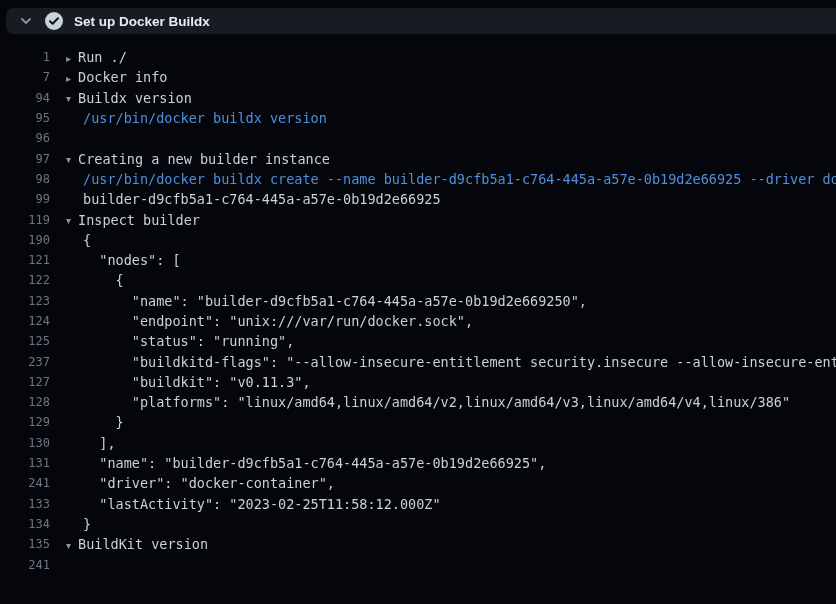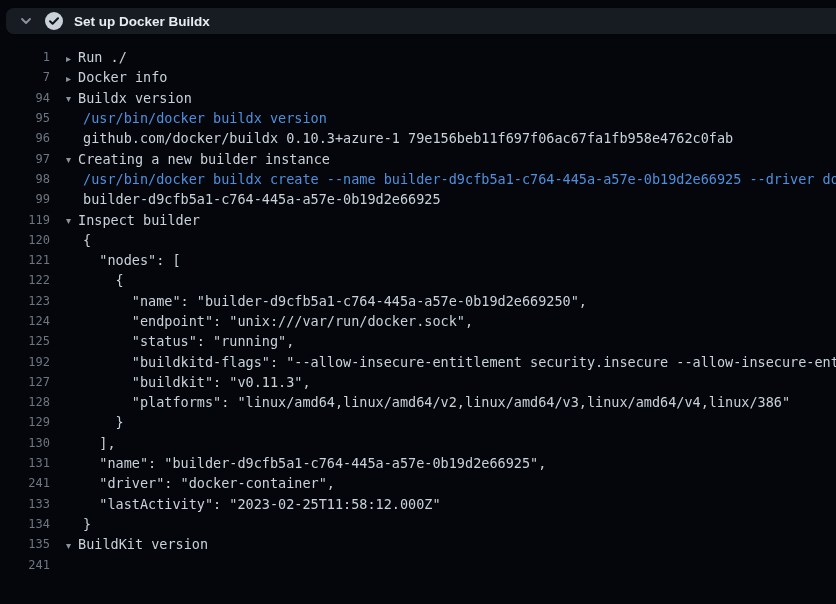--- a/index.html
+++ b/index.html
@@ -69,21 +69,20 @@
     <span class="txt"><span class="arrow">▾</span>Buildx version</span>
   </div>
 
   <div class="log-line command">
     <span class="num">95</span>
     <span class="txt">/usr/bin/docker buildx version</span>
   </div>
 
   <div class="log-line output">
     <span class="num">96</span>
-    <span class="txt">github.com/docker/buildx 0.10.3+azure-1 79e156beb11f697f06ac67fa1fb958e4762c0fab</span>
   </div>
 
   <div class="log-line group">
     <span class="num">97</span>
     <span class="txt"><span class="arrow">▾</span>Creating a new builder instance</span>
   </div>
 
   <div class="log-line command">
     <span class="num">98</span>
     <span class="txt">/usr/bin/docker buildx create --name builder-d9cfb5a1-c764-445a-a57e-0b19d2e66925 --driver docker-container</span>
@@ -94,21 +93,21 @@
     <span class="txt">builder-d9cfb5a1-c764-445a-a57e-0b19d2e66925</span>
   </div>
 
 
   <div class="log-line group">
     <span class="num">119</span>
     <span class="txt"><span class="arrow">▾</span>Inspect builder</span>
   </div>
 
   <div class="log-line output">
-    <span class="num">120</span>
+    <span class="num">190</span>
     <span class="txt">{</span>
   </div>
 
   <div class="log-line output">
     <span class="num">121</span>
     <span class="txt">  "nodes": [</span>
   </div>
 
   <div class="log-line output">
     <span class="num">122</span>
@@ -124,21 +123,21 @@
     <span class="num">124</span>
     <span class="txt">      "endpoint": "unix:///var/run/docker.sock",</span>
   </div>
 
   <div class="log-line output">
     <span class="num">125</span>
     <span class="txt">      "status": "running",</span>
   </div>
 
   <div class="log-line output">
-    <span class="num">192</span>
+    <span class="num">237</span>
     <span class="txt">      "buildkitd-flags": "--allow-insecure-entitlement security.insecure --allow-insecure-entitlement network</span>
   </div>
 
   <div class="log-line output">
     <span class="num">127</span>
     <span class="txt">      "buildkit": "v0.11.3",</span>
   </div>
 
   <div class="log-line output">
     <span class="num">128</span>

